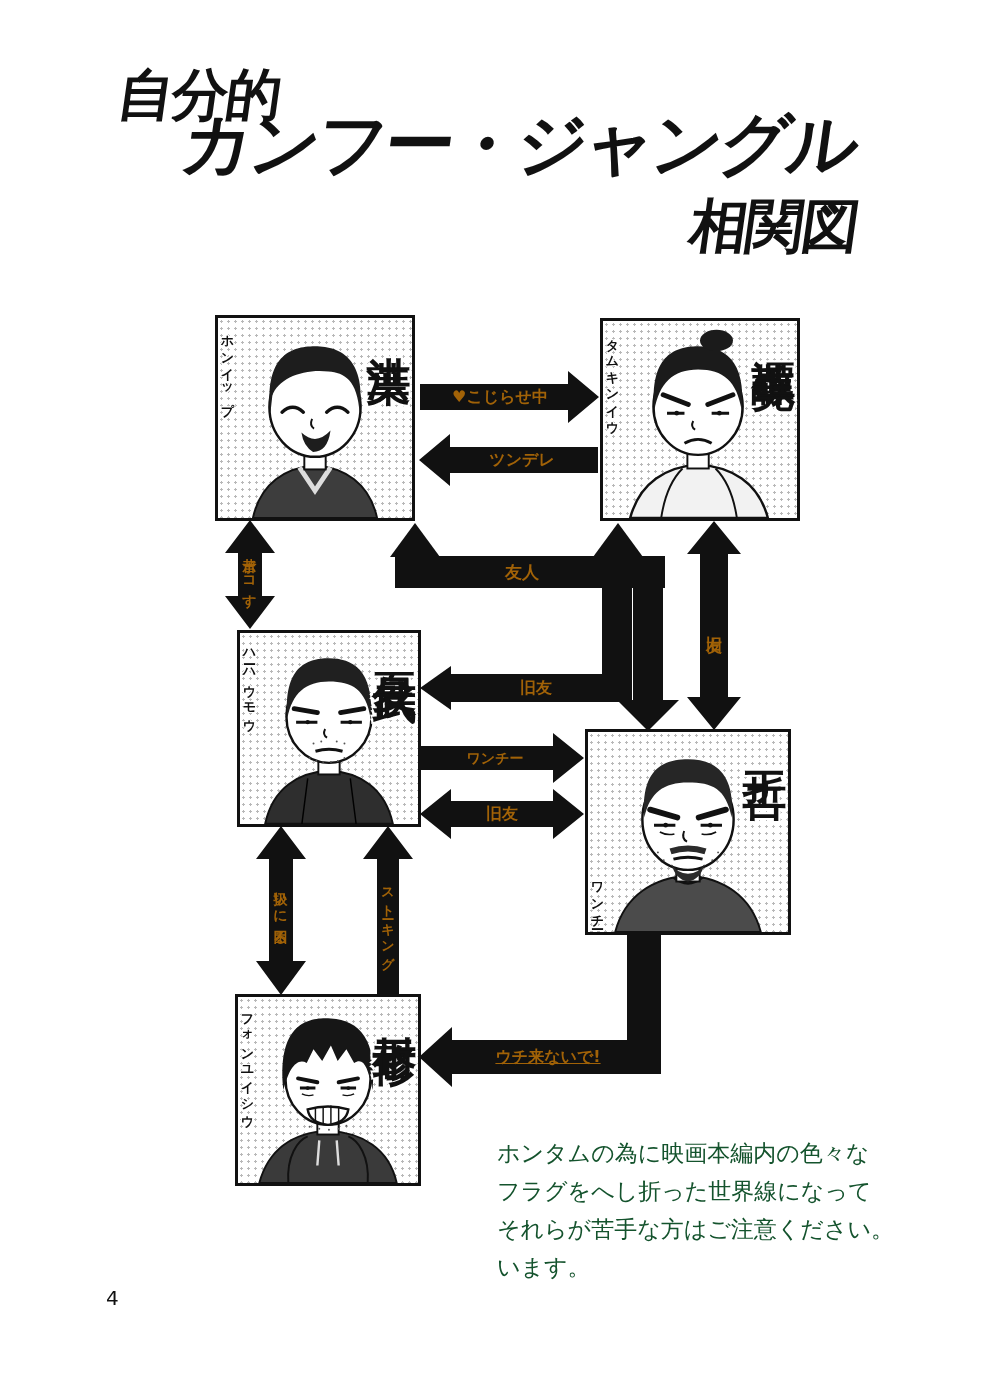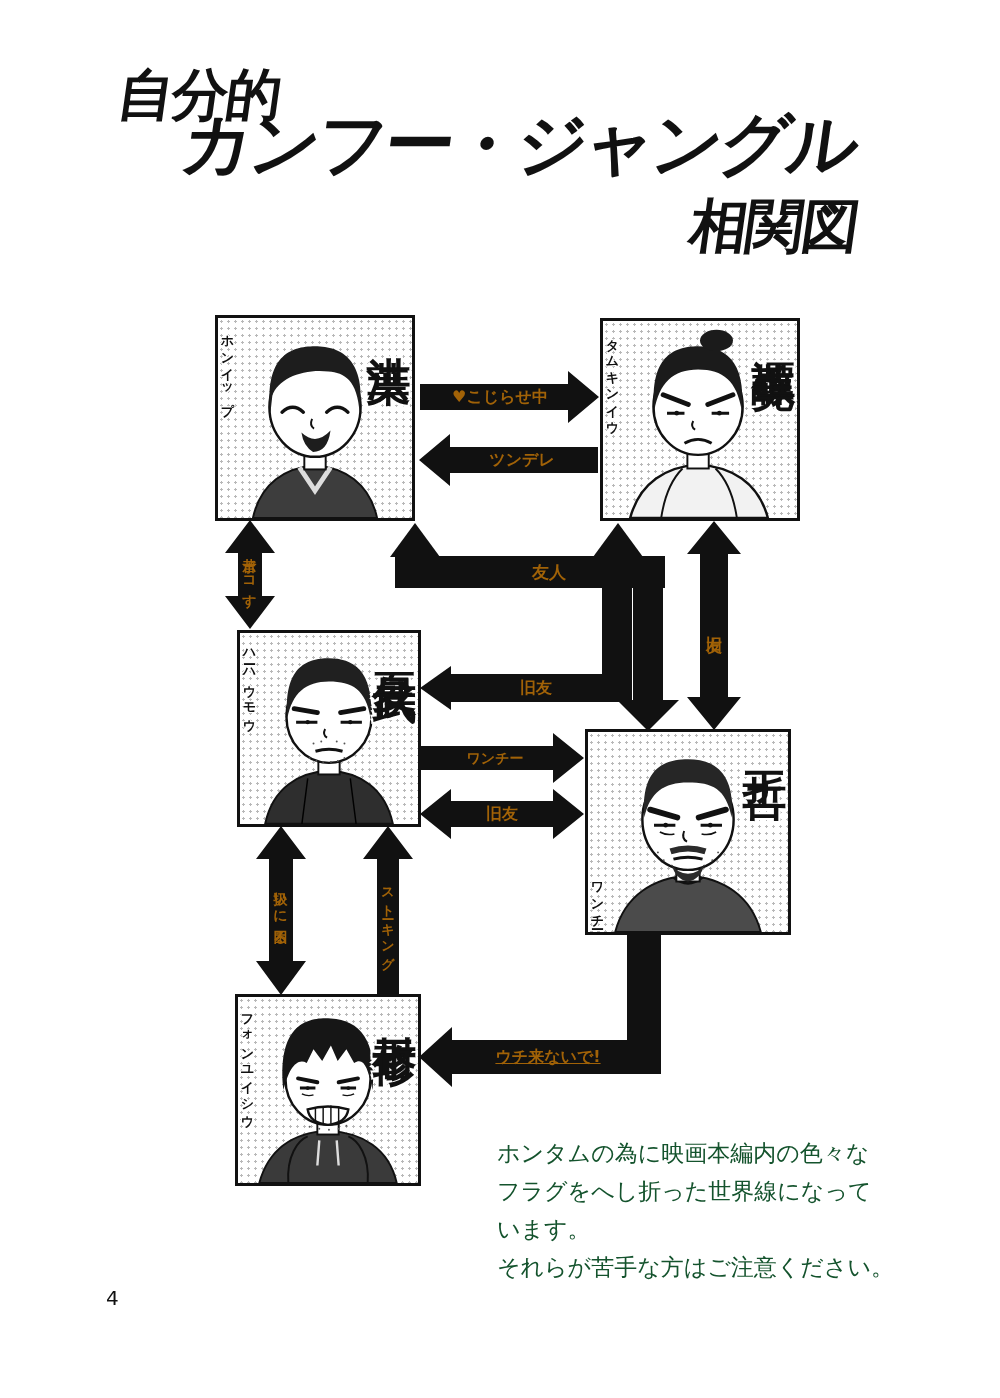--- a/index.html
+++ b/index.html
@@ -75,21 +75,21 @@
 
     <polygon points="388,826 413,859 399,859 399,995 377,995 377,859 363,859"></polygon>
 
     <polygon points="627,935 661,935 661,1074 627,1074"></polygon>
     <polygon points="661,1040 661,1074 452,1074 452,1087 419,1057 452,1027 452,1040"></polygon>
   </svg>
 
   <div class="rlabel" style="left:500px;top:397px;">♥こじらせ中</div>
   <div class="rlabel" style="left:522px;top:460px;">ツンデレ</div>
   <div class="rlabel vert" style="left:250px;top:575px;font-size:14px;">昔ボコす</div>
-  <div class="rlabel" style="left:522px;top:572px;font-size:17px;margin-left:27px;">友人</div>
+  <div class="rlabel" style="left:522px;top:572px;font-size:17px;">友人</div>
   <div class="rlabel" style="left:536px;top:688px;">旧友</div>
   <div class="rlabel vert" style="left:714px;top:625px;">旧友</div>
   <div class="rlabel" style="left:495px;top:758px;font-size:14px;">ワンチー</div>
   <div class="rlabel" style="left:502px;top:814px;">旧友</div>
   <div class="rlabel vert" style="left:281px;top:910px;font-size:14px;">扱いに困る</div>
   <div class="rlabel vert" style="left:388px;top:922px;font-size:13px;">ストーキング</div>
   <div class="rlabel" style="left:548px;top:1057px;text-decoration:underline;">ウチ来ないで!</div>
 
   <div class="cbox" style="left:215px;top:315px;width:200px;height:206px;">
     <svg class="face" viewBox="0 0 200 206">
@@ -206,19 +206,19 @@
           <circle cx="112" cy="133" r="1"></circle>
       </g>
     </svg>
     <div class="cname">封于修</div>
     <div class="creading">フォンユイシウ</div>
   </div>
 
   <div class="note">
     <div>ホンタムの為に映画本編内の色々な</div>
     <div>フラグをへし折った世界線になって</div>
+    <div>それらが苦手な方はご注意ください。</div>
     <div>います。</div>
-    <div>それらが苦手な方はご注意ください。</div>
   </div>
 
   <div class="pagenum">4</div>
 
 </div>
 
 </body></html>

